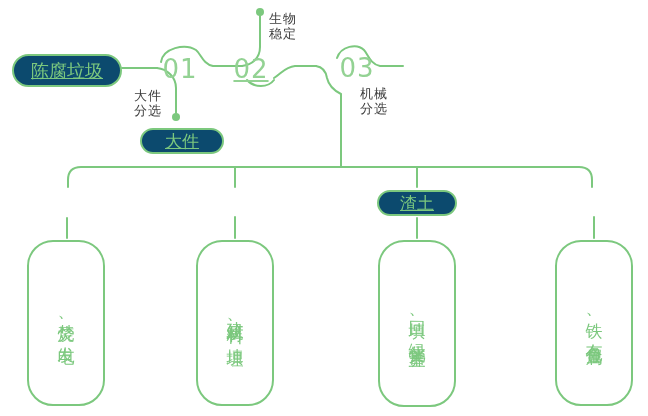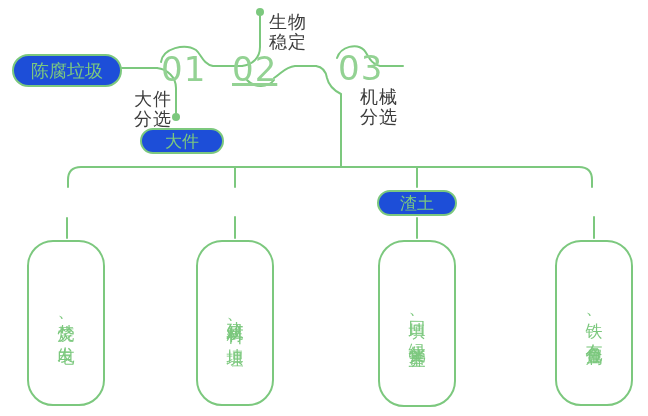--- a/index.html
+++ b/index.html
@@ -9,31 +9,31 @@
   }
   html,body{margin:0;padding:0;}
   body{
     width:648px;height:416px;position:relative;background:#ffffff;
     font-family:"DejaVu Sans","Liberation Sans",sans-serif;
     overflow:hidden;
   }
   .stage{position:absolute;inset:0;width:648px;height:416px;}
   svg.wires{position:absolute;left:0;top:0;}
   .pill{
-    position:absolute;box-sizing:border-box;background:#1d4ed8;
+    position:absolute;box-sizing:border-box;background:#0c4a6e;
     border:2px solid var(--green);border-radius:999px;
     color:var(--green);display:flex;align-items:center;justify-content:center;
-    font-size:17px;white-space:nowrap;
+    font-size:17px;white-space:nowrap;text-decoration:underline;
   }
   .num{
-    position:absolute;color:var(--green-num);font-size:34px;
+    position:absolute;color:var(--green-num);font-size:26px;
     text-align:center;line-height:30px;letter-spacing:1px;
   }
   .lbl{
-    position:absolute;color:var(--dark);font-size:18px;line-height:1.12;
+    position:absolute;color:var(--dark);font-size:13px;line-height:1.12;
     white-space:pre-line;letter-spacing:1px;
   }
   .bigbox{
     position:absolute;box-sizing:border-box;background:#fff;
     border:2px solid var(--green);border-radius:26px;
     display:flex;align-items:center;justify-content:center;
     width:78px;height:166px;top:240px;
   }
   .vtext{
     writing-mode:vertical-rl;color:var(--green);

